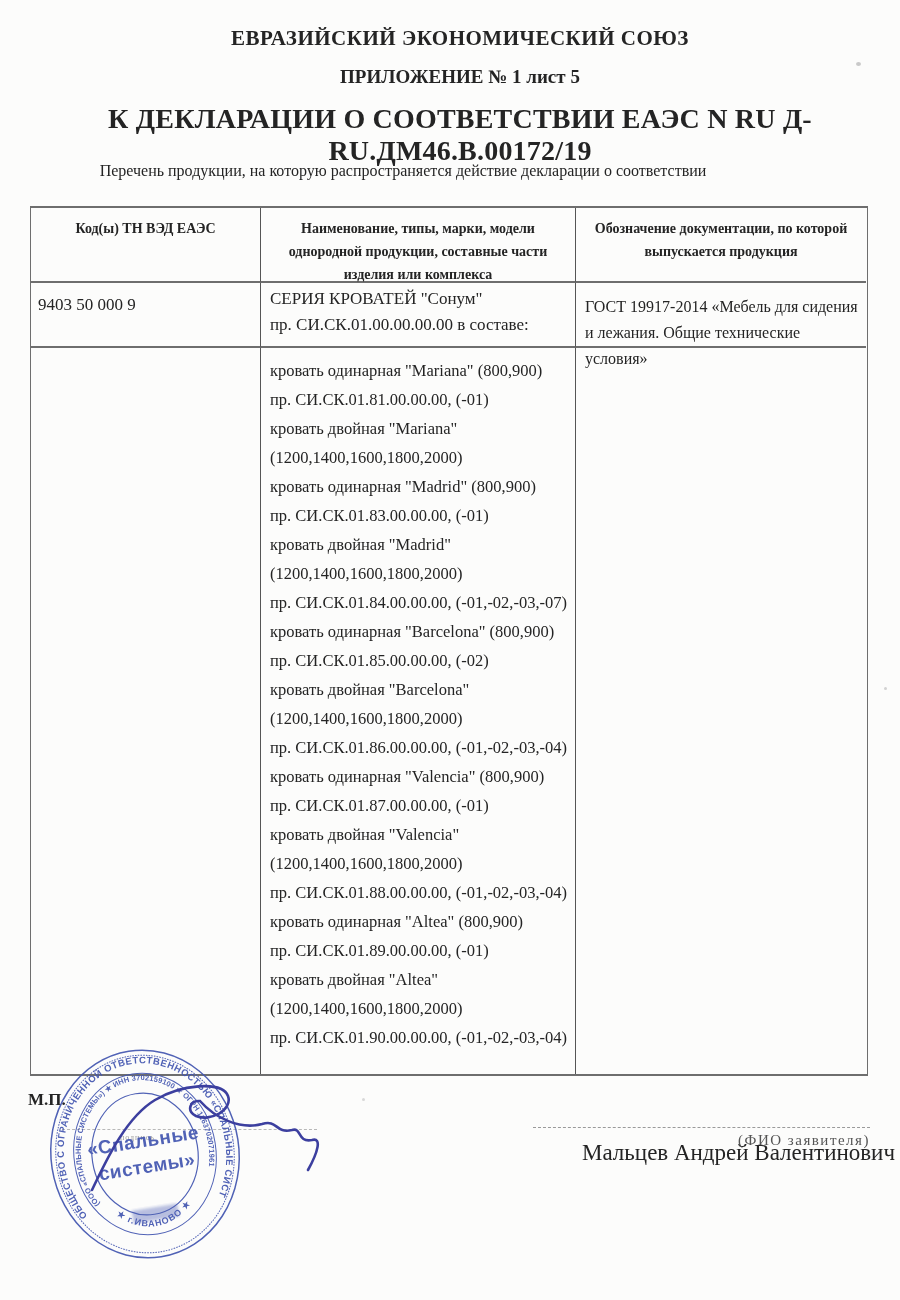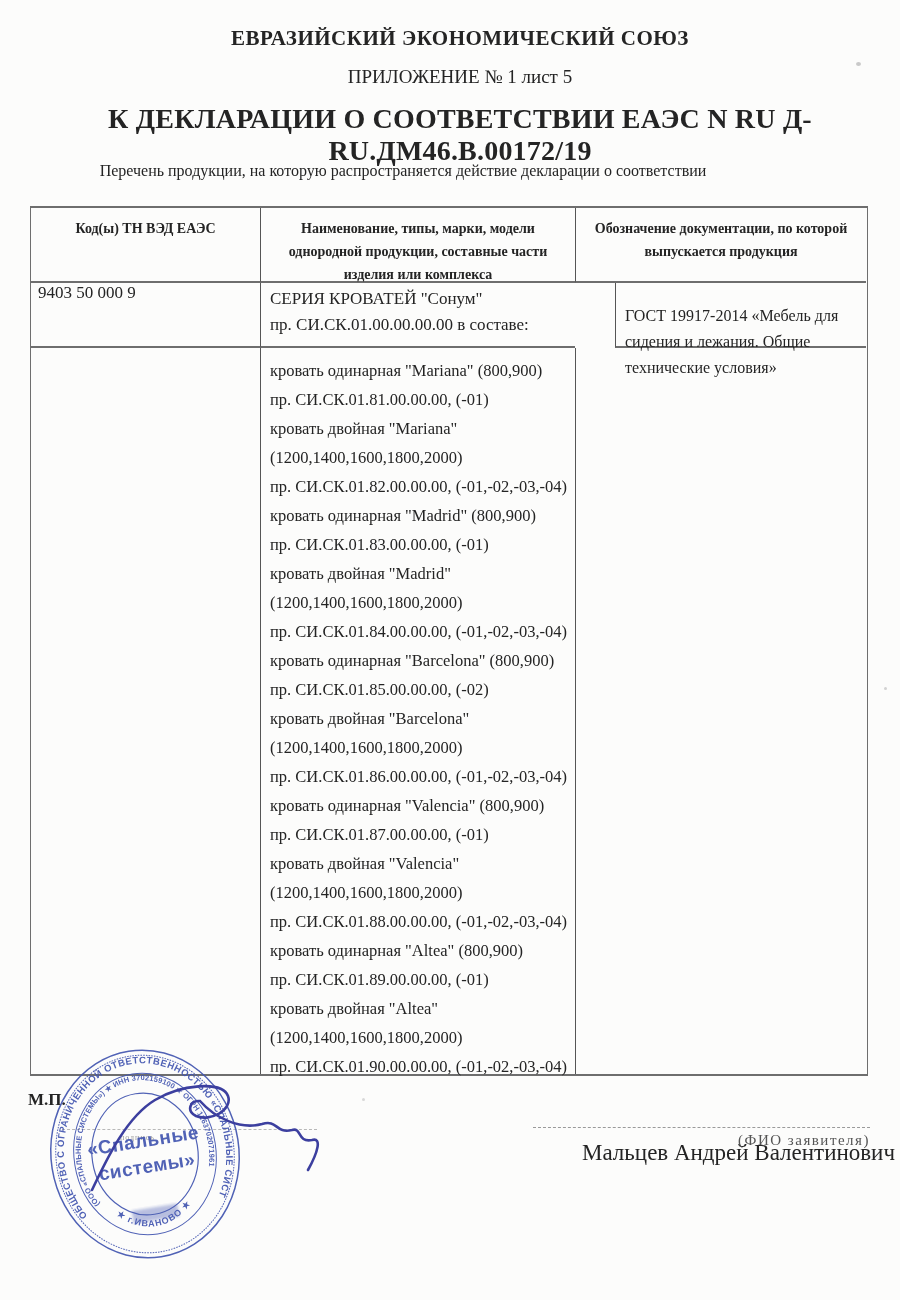--- a/index.html
+++ b/index.html
@@ -4,36 +4,36 @@
 <style>
   :root { --stamp: #4255b0; --sig: #3c3f9f; --ink: #242424; }
   html,body { margin:0; padding:0; }
   body {
     width:900px; height:1300px; position:relative; overflow:hidden;
     background:#fcfcfb; color:var(--ink);
     font-family:"Liberation Serif", serif;
   }
   .titles { position:absolute; top:26px; left:20px; right:0; text-align:center; }
   .t1 { font-size:21px; font-weight:bold; letter-spacing:.5px; }
-  .t2 { font-size:19px; font-weight:normal; margin-top:15px; }
+  .t2 { font-size:19px; font-weight:bold; margin-top:15px; }
   .t3 { font-size:28px; font-weight:bold; margin-top:15px; letter-spacing:.2px; }
   .caption { position:absolute; top:162px; left:0; width:806px; text-align:center; font-size:16px; }
 
   .tbl {
     position:absolute; left:30px; top:206px; width:838px; box-sizing:border-box;
     display:grid; grid-template-columns:229px 315px 291px; grid-template-rows:75px 65px 726px;
     border:2px solid #6e6e6e; border-left-width:1.5px; border-right-width:1.5px;
   }
   .cell { box-sizing:border-box; overflow:visible; }
   .bl { border-left:1.5px solid #555; }
   .hb { border-bottom:2px solid #6e6e6e; }
   .hc { font-weight:bold; font-size:14px; line-height:23px; text-align:center; padding:9px 10px 0; }
-  .code-cell { font-size:17px; padding:0 0 0 7px; }
+  .code-cell { font-size:17px; padding:12px 0 0 7px; }
   .name-cell { font-size:17px; line-height:26px; padding:3px 0 0 9px; }
-  .doc-cell  { font-size:16px; line-height:26px; padding:20px 4px 0 9px;margin-left:40px; }
+  .doc-cell  { font-size:16px; line-height:26px; padding:11px 4px 0 9px; }
   .products-cell { font-size:16.5px; line-height:29px; padding:8px 0 0 9px; }
   .tline { white-space:nowrap; }
 
   .mp { position:absolute; left:28px; top:1090px; font-weight:bold; font-size:17px; z-index:1; }
   .sig-line { position:absolute; left:62px; top:1129px; width:255px; border-top:1px dashed #b8b8b8; z-index:1; }
   .sig-caption { position:absolute; left:120px; top:1133px; font-size:8px; color:#999; letter-spacing:1px; z-index:1; }
 
   .stamp {
     position:absolute; left:47px; top:1046px; z-index:2;
     color:var(--stamp); transform:rotate(-9deg); opacity:.92;
@@ -77,26 +77,25 @@
       <div class="tline">пр. СИ.СК.01.00.00.00.00 в составе:</div>
     </div>
   <div class="cell doc-cell hb bl">ГОСТ 19917-2014 «Мебель для сидения и лежания. Общие технические условия»</div>
 
   <div class="cell"></div>
   <div class="cell products-cell bl">
       <div class="tline">кровать одинарная "Mariana" (800,900)</div>
       <div class="tline">пр. СИ.СК.01.81.00.00.00, (-01)</div>
       <div class="tline">кровать двойная "Mariana"</div>
       <div class="tline">(1200,1400,1600,1800,2000)</div>
-      <div class="tline">пр. СИ.СК.01.82.00.00.00, (-01,-02,-03,-04)</div>
       <div class="tline">кровать одинарная "Madrid" (800,900)</div>
       <div class="tline">пр. СИ.СК.01.83.00.00.00, (-01)</div>
       <div class="tline">кровать двойная "Madrid"</div>
       <div class="tline">(1200,1400,1600,1800,2000)</div>
-      <div class="tline">пр. СИ.СК.01.84.00.00.00, (-01,-02,-03,-04)</div>
+      <div class="tline">пр. СИ.СК.01.84.00.00.00, (-01,-02,-03,-07)</div>
       <div class="tline">кровать одинарная "Barcelona" (800,900)</div>
       <div class="tline">пр. СИ.СК.01.85.00.00.00, (-02)</div>
       <div class="tline">кровать двойная "Barcelona"</div>
       <div class="tline">(1200,1400,1600,1800,2000)</div>
       <div class="tline">пр. СИ.СК.01.86.00.00.00, (-01,-02,-03,-04)</div>
       <div class="tline">кровать одинарная "Valencia" (800,900)</div>
       <div class="tline">пр. СИ.СК.01.87.00.00.00, (-01)</div>
       <div class="tline">кровать двойная "Valencia"</div>
       <div class="tline">(1200,1400,1600,1800,2000)</div>
       <div class="tline">пр. СИ.СК.01.88.00.00.00, (-01,-02,-03,-04)</div>

